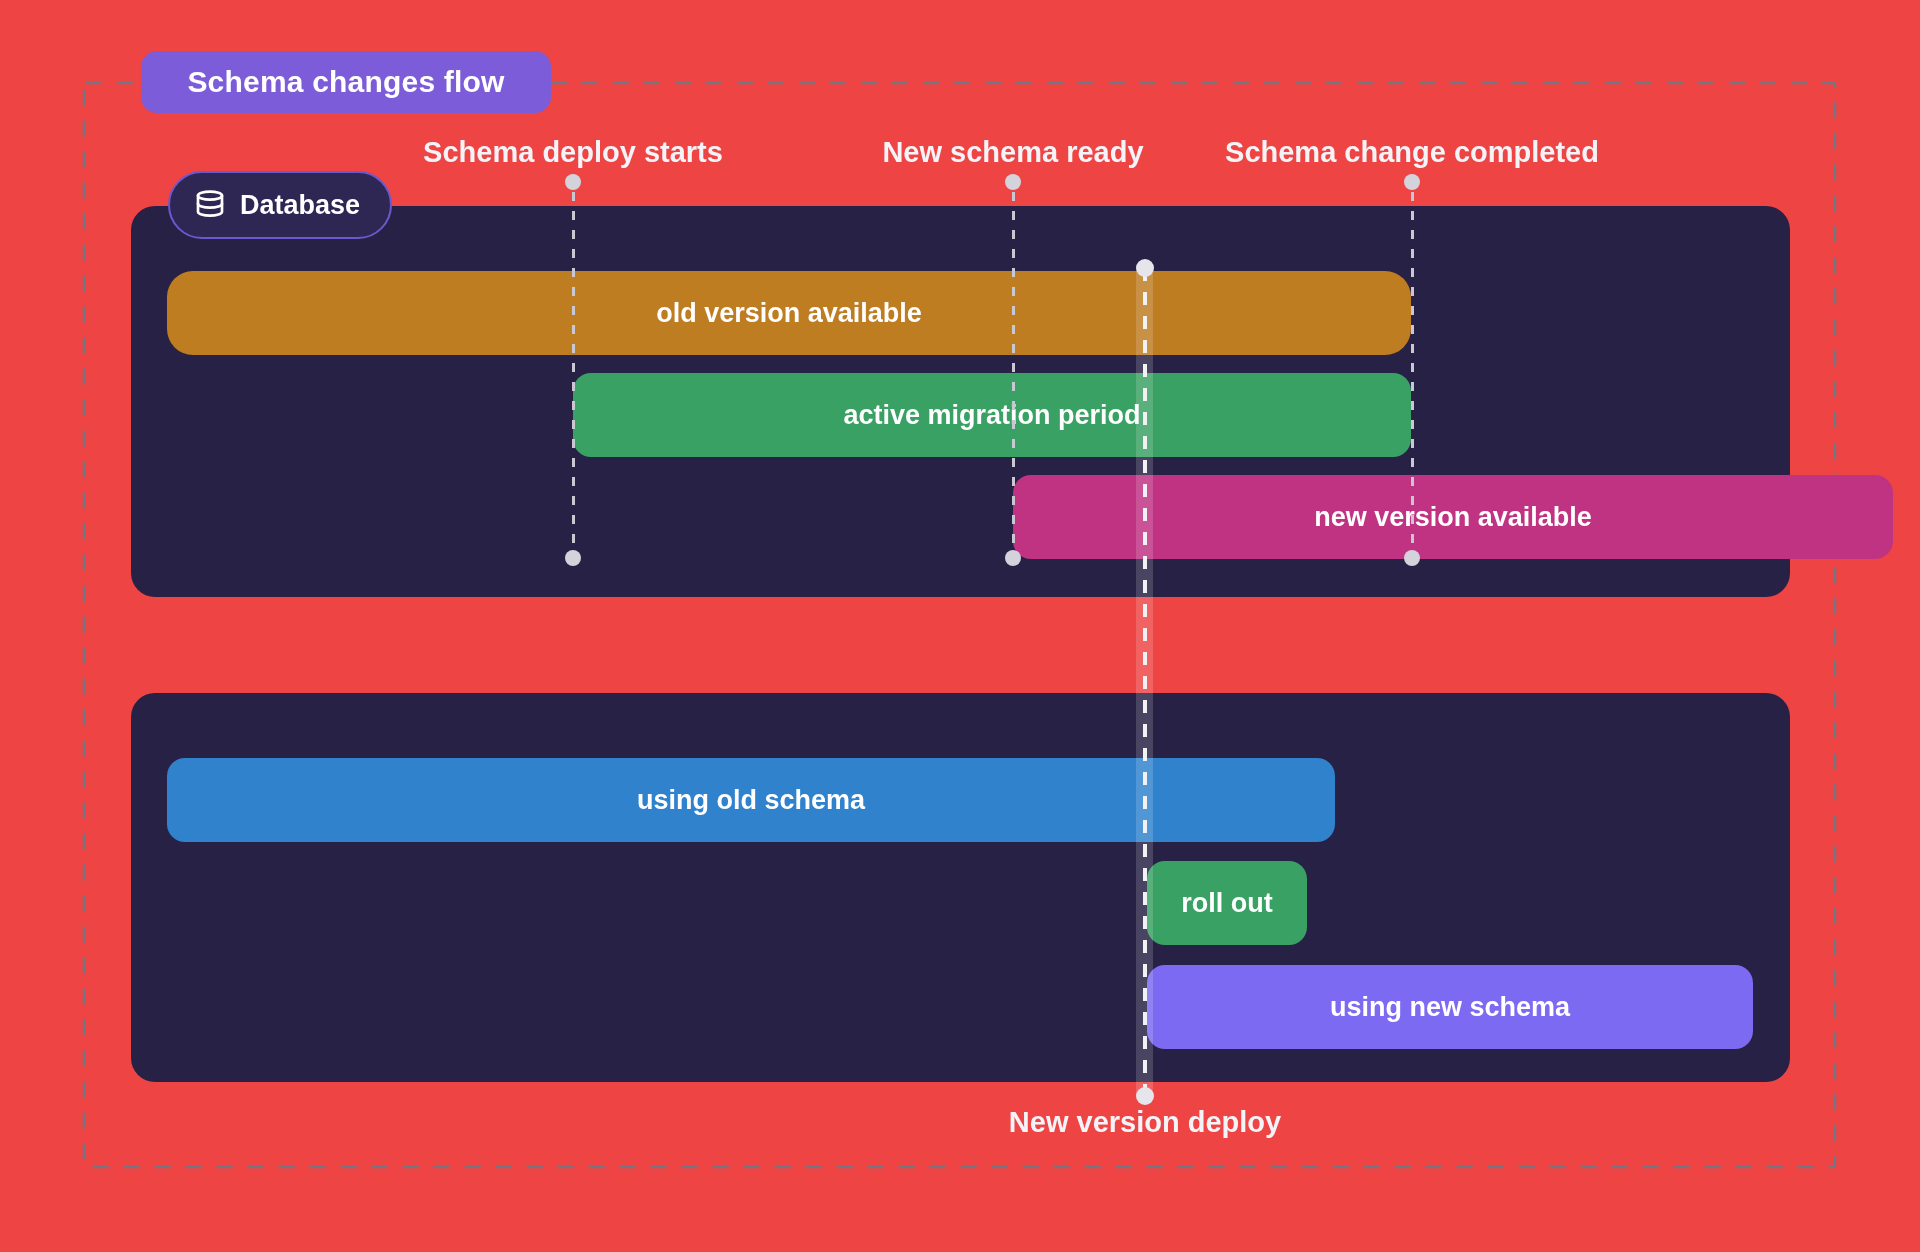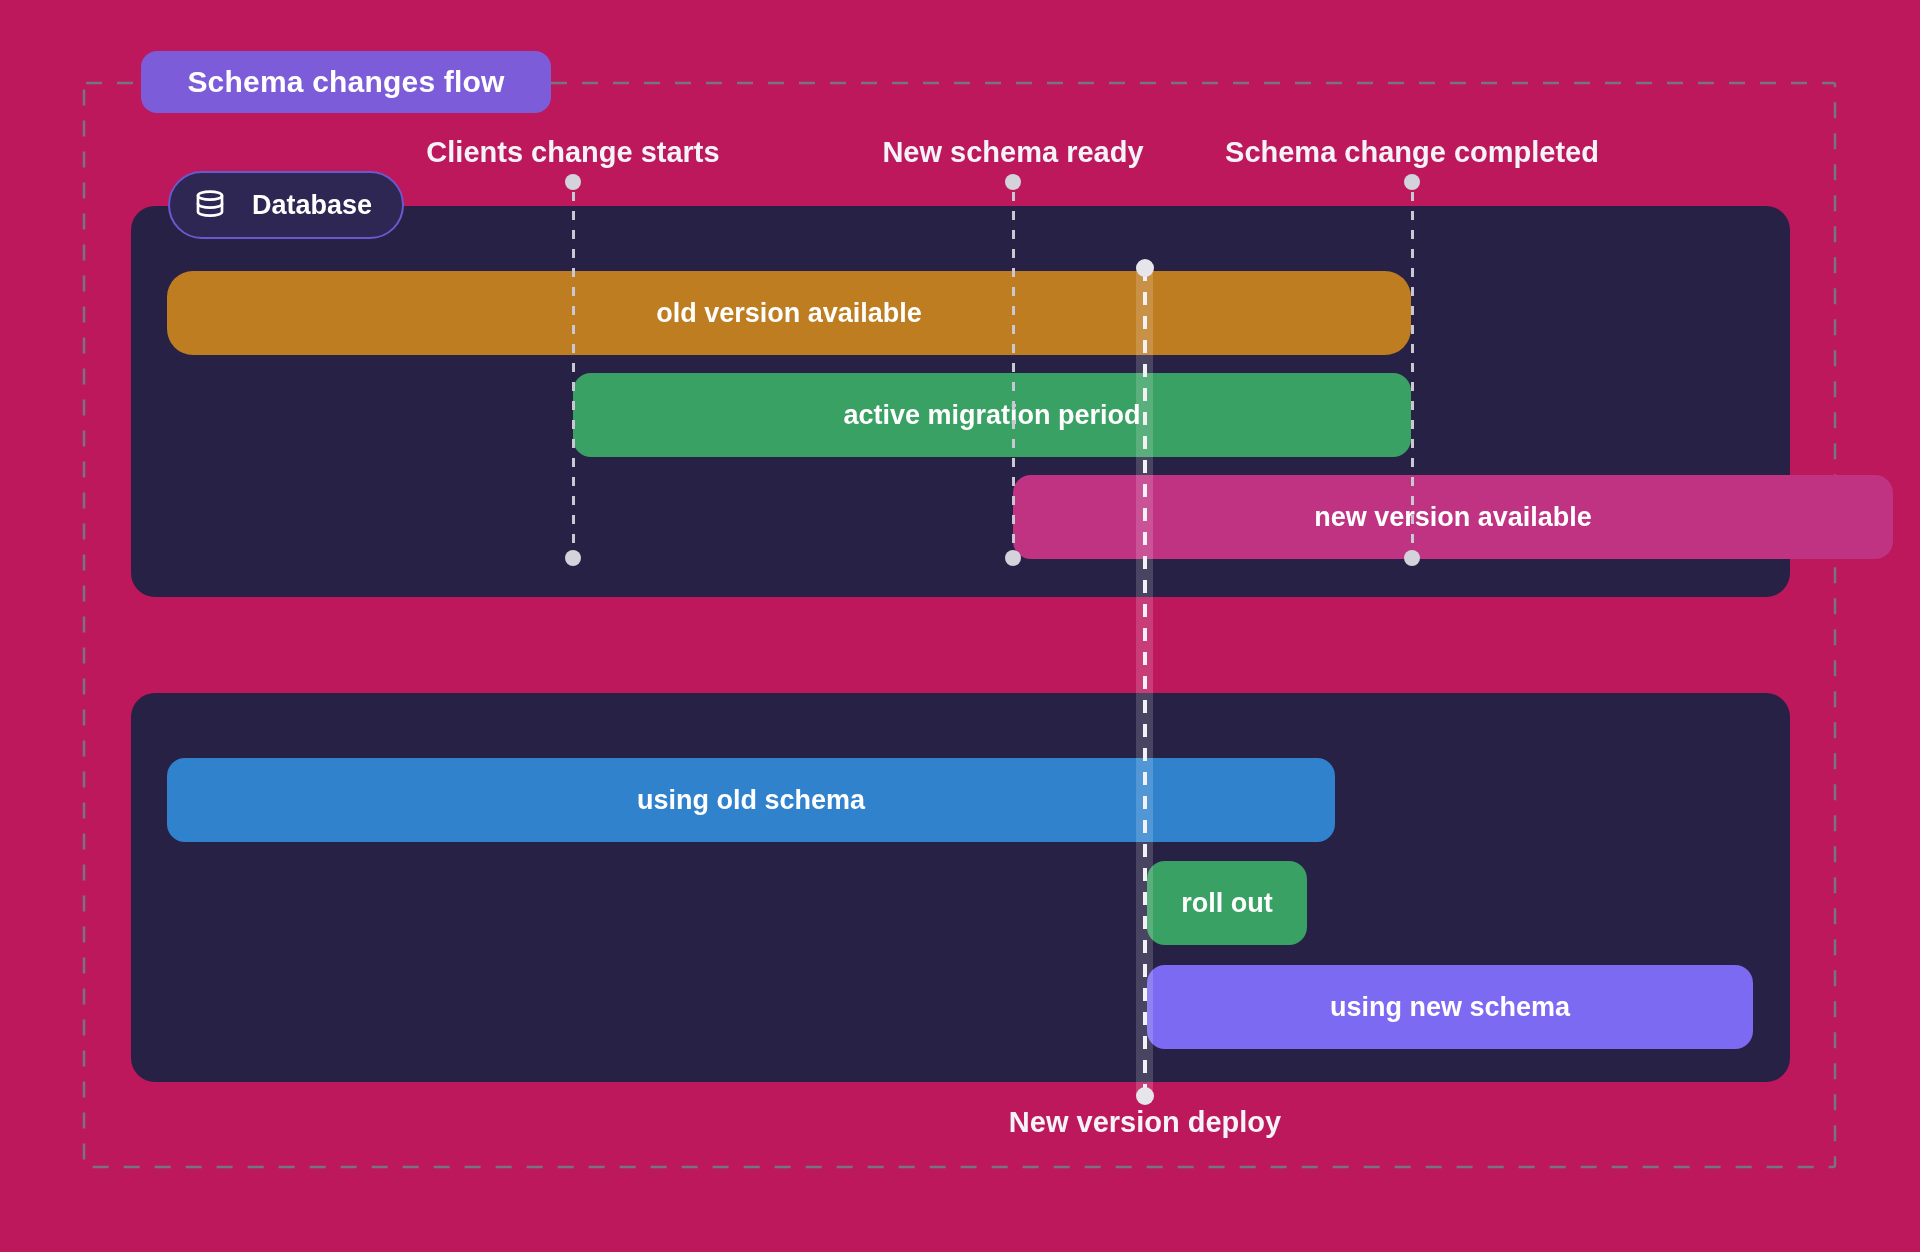--- a/index.html
+++ b/index.html
@@ -5,21 +5,21 @@
   html, body {
     margin: 0;
     padding: 0;
     background: #13111f;
     font-family: "Liberation Sans", sans-serif;
   }
   #canvas {
     position: relative;
     width: 1920px;
     height: 1252px;
-    background: #be185d;
+    background: #ef4444;
     overflow: hidden;
   }
 
   svg.boundary {
     position: absolute;
     left: 0; top: 0;
     width: 1920px; height: 1252px;
     z-index: 0;
     pointer-events: none;
   }
@@ -51,21 +51,21 @@
   .panel-db { top: 206px; height: 391px; }
   .panel-app { top: 693px; height: 389px; }
 
   .pill {
     position: absolute;
     height: 68px;
     padding: 0 30px 0 24px;
     background: #2e2754;
     border: 2.5px solid #6a59ce;
     border-radius: 38px;
-    display: flex; align-items: center; gap: 26px;
+    display: flex; align-items: center; gap: 14px;
     z-index: 6;
     box-sizing: border-box;
   }
   .pill svg { width: 32px; height: 32px; stroke: #ffffff; fill: none; stroke-width: 2; stroke-linecap: round; stroke-linejoin: round; }
   .pill span { color: #ffffff; font-size: 27px; font-weight: 700; }
   .pill-db  { left: 168px; top: 171px; }
   .pill-app { left: 168px; top: 658px; }
 
   .bar {
     position: absolute;
@@ -158,21 +158,21 @@
     <svg viewBox="0 0 24 24">
       <ellipse cx="12" cy="5" rx="9" ry="3"></ellipse>
       <path d="M21 5v6c0 1.66-4 3-9 3s-9-1.34-9-3V5"></path>
       <path d="M21 11v6c0 1.66-4 3-9 3s-9-1.34-9-3v-6"></path>
     </svg>
     <span>Database</span>
   </div>
 
 
   <div id="milestones">
-      <div class="milestone-label" style="left: 573px;">Clients change starts</div>
+      <div class="milestone-label" style="left: 573px;">Schema deploy starts</div>
       <div class="m-line" style="left: 571.5px;"></div>
       <div class="m-dot" style="left: 565px; top: 174px;"></div>
       <div class="m-dot" style="left: 565px; top: 550px;"></div>
       <div class="milestone-label" style="left: 1013px;">New schema ready</div>
       <div class="m-line" style="left: 1011.5px;"></div>
       <div class="m-dot" style="left: 1005px; top: 174px;"></div>
       <div class="m-dot" style="left: 1005px; top: 550px;"></div>
       <div class="milestone-label" style="left: 1412px;">Schema change completed</div>
       <div class="m-line" style="left: 1410.5px;"></div>
       <div class="m-dot" style="left: 1404px; top: 174px;"></div>

